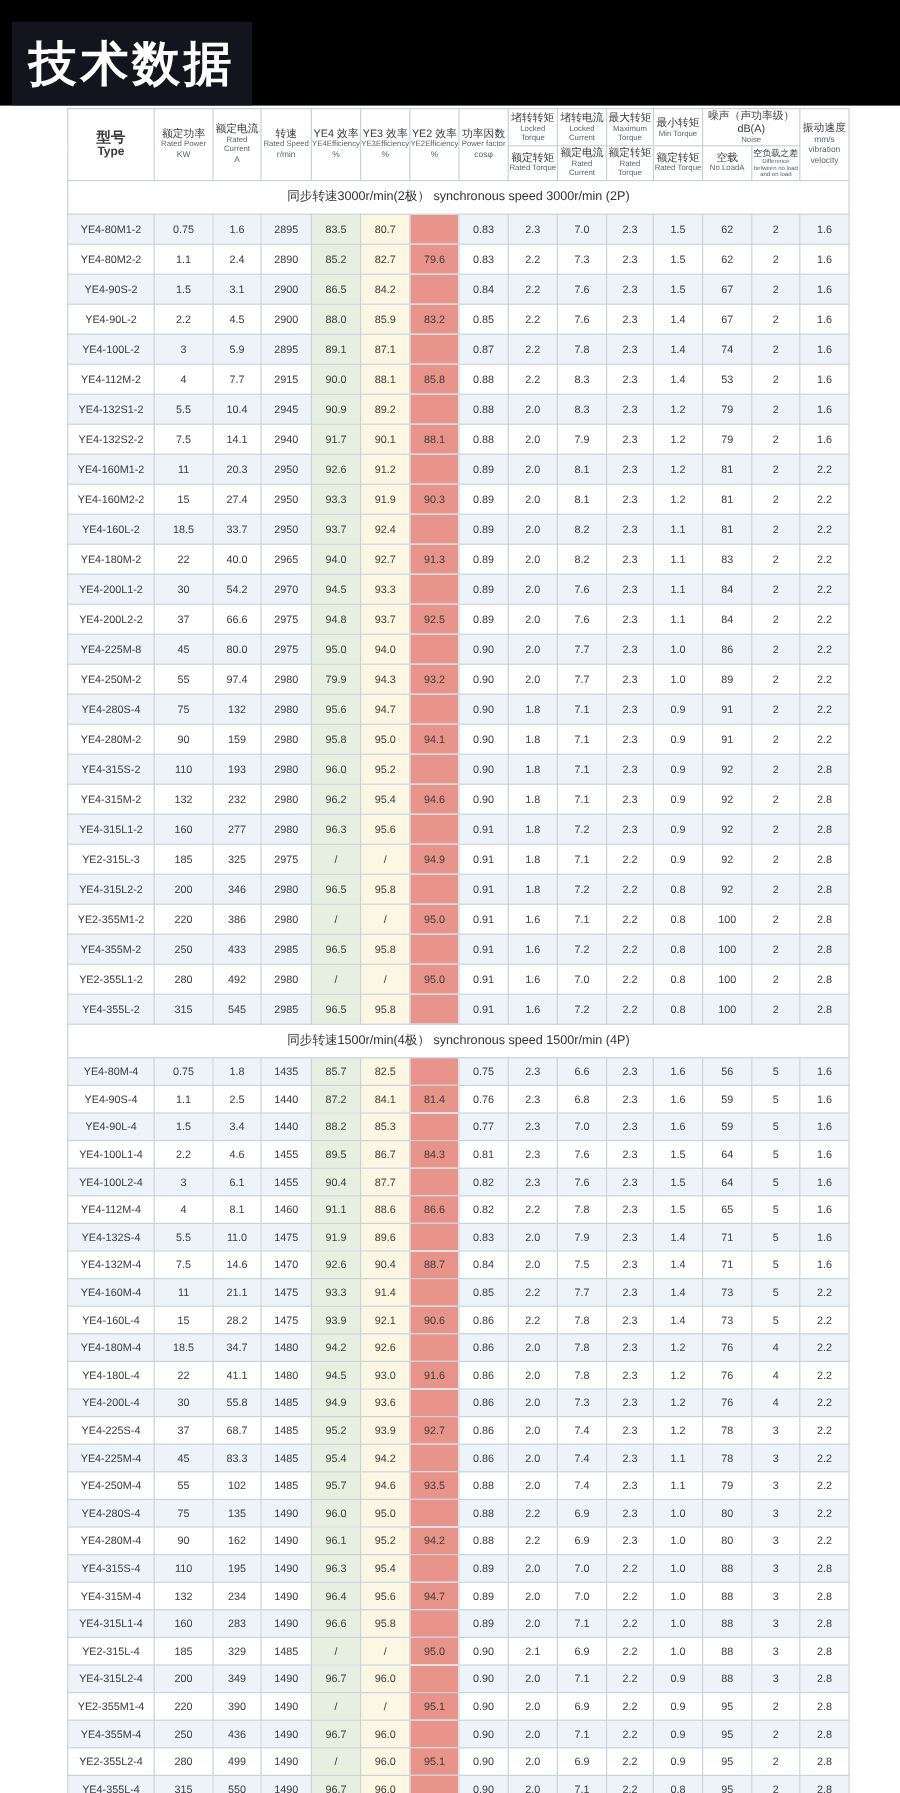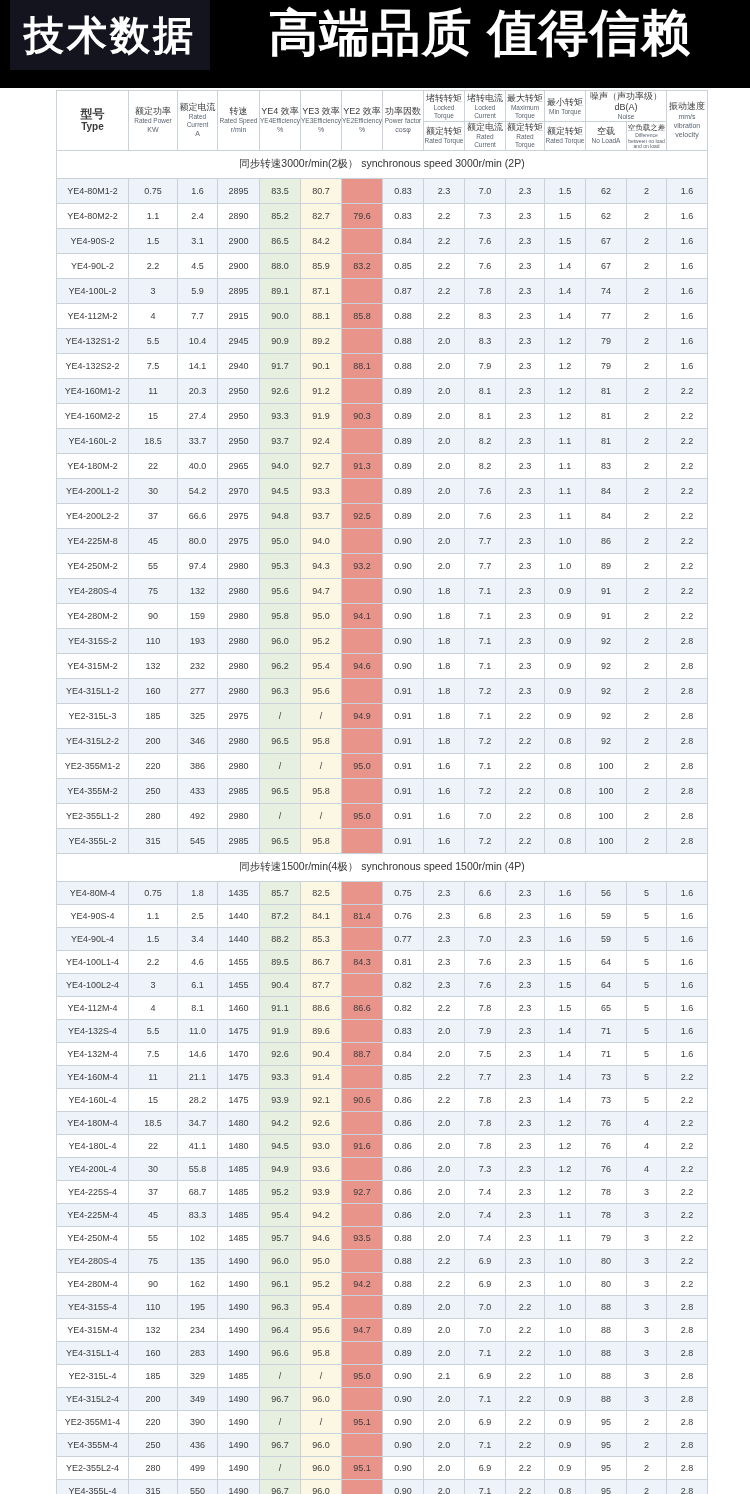--- a/index.html
+++ b/index.html
@@ -1,19 +1,19 @@
 <!DOCTYPE html>
 <html><head>
 <meta charset="utf-8">
 <style>
   html,body { margin:0; padding:0; background:#fff; }
   body { width:750px; font-family:"Liberation Sans","DejaVu Sans",sans-serif; }
 
   
-  .banner { height:88px; background:#000; display:flex; align-items:flex-start; overflow:hidden; }
+  .banner { height:88px; background:#000; display:flex; align-items:flex-end; overflow:hidden; }
   .badge { background:#14141f; margin-left:10px; height:70px; display:flex; align-items:center;
            padding:0 14px; font-size:40px; font-weight:bold; color:#fff; letter-spacing:3px; }
   .banner-title { flex:1; text-align:center; font-size:50px; font-weight:bold; color:#fff;
                   white-space:nowrap; letter-spacing:1px; }
 
   
   table.spec { border-collapse:collapse; table-layout:fixed; width:651px; margin:2px 0 0 56px;
                color:#3b3b3b; }
   .spec th, .spec td { border:1px solid #c9d2da; text-align:center; vertical-align:middle;
                        padding:0; overflow:hidden; }
@@ -42,21 +42,20 @@
   tr.row-alt td.col-ye3 { background:#fbf7e2; }
   tr.row-alt td.col-ye2 { background:#e9948b;padding-left:41px; }
 
   tr.section-row td { height:27px; font-size:10.5px; background:#fff; color:#333; }
 </style>
 </head>
 <body>
 
 <div class="banner">
   <div class="badge">技术数据</div>
-  <div class="banner-title">高端品质 值得信赖</div>
 </div>
 
 <table class="spec">
   <colgroup>
     <col style="width:72px">
       <col style="width:49px">
       <col style="width:40px">
       <col style="width:42px">
     <col style="width:41px">
       <col style="width:41px">
@@ -260,21 +259,21 @@
         <td>7.7</td>
         <td>2915</td>
         <td class="col-ye4">90.0</td>
         <td class="col-ye3">88.1</td>
         <td class="col-ye2">85.8</td>
         <td>0.88</td>
         <td>2.2</td>
         <td>8.3</td>
         <td>2.3</td>
         <td>1.4</td>
-        <td>77</td>
+        <td>53</td>
         <td>2</td>
         <td>1.6</td>
       </tr>
       <tr class="row-alt sec2p">
         <td>YE4-132S1-2</td>
         <td>5.5</td>
         <td>10.4</td>
         <td>2945</td>
         <td class="col-ye4">90.9</td>
         <td class="col-ye3">89.2</td>
@@ -422,21 +421,21 @@
         <td>1.0</td>
         <td>86</td>
         <td>2</td>
         <td>2.2</td>
       </tr>
       <tr class="sec2p">
         <td>YE4-250M-2</td>
         <td>55</td>
         <td>97.4</td>
         <td>2980</td>
-        <td class="col-ye4">95.3</td>
+        <td class="col-ye4">79.9</td>
         <td class="col-ye3">94.3</td>
         <td class="col-ye2">93.2</td>
         <td>0.90</td>
         <td>2.0</td>
         <td>7.7</td>
         <td>2.3</td>
         <td>1.0</td>
         <td>89</td>
         <td>2</td>
         <td>2.2</td>

